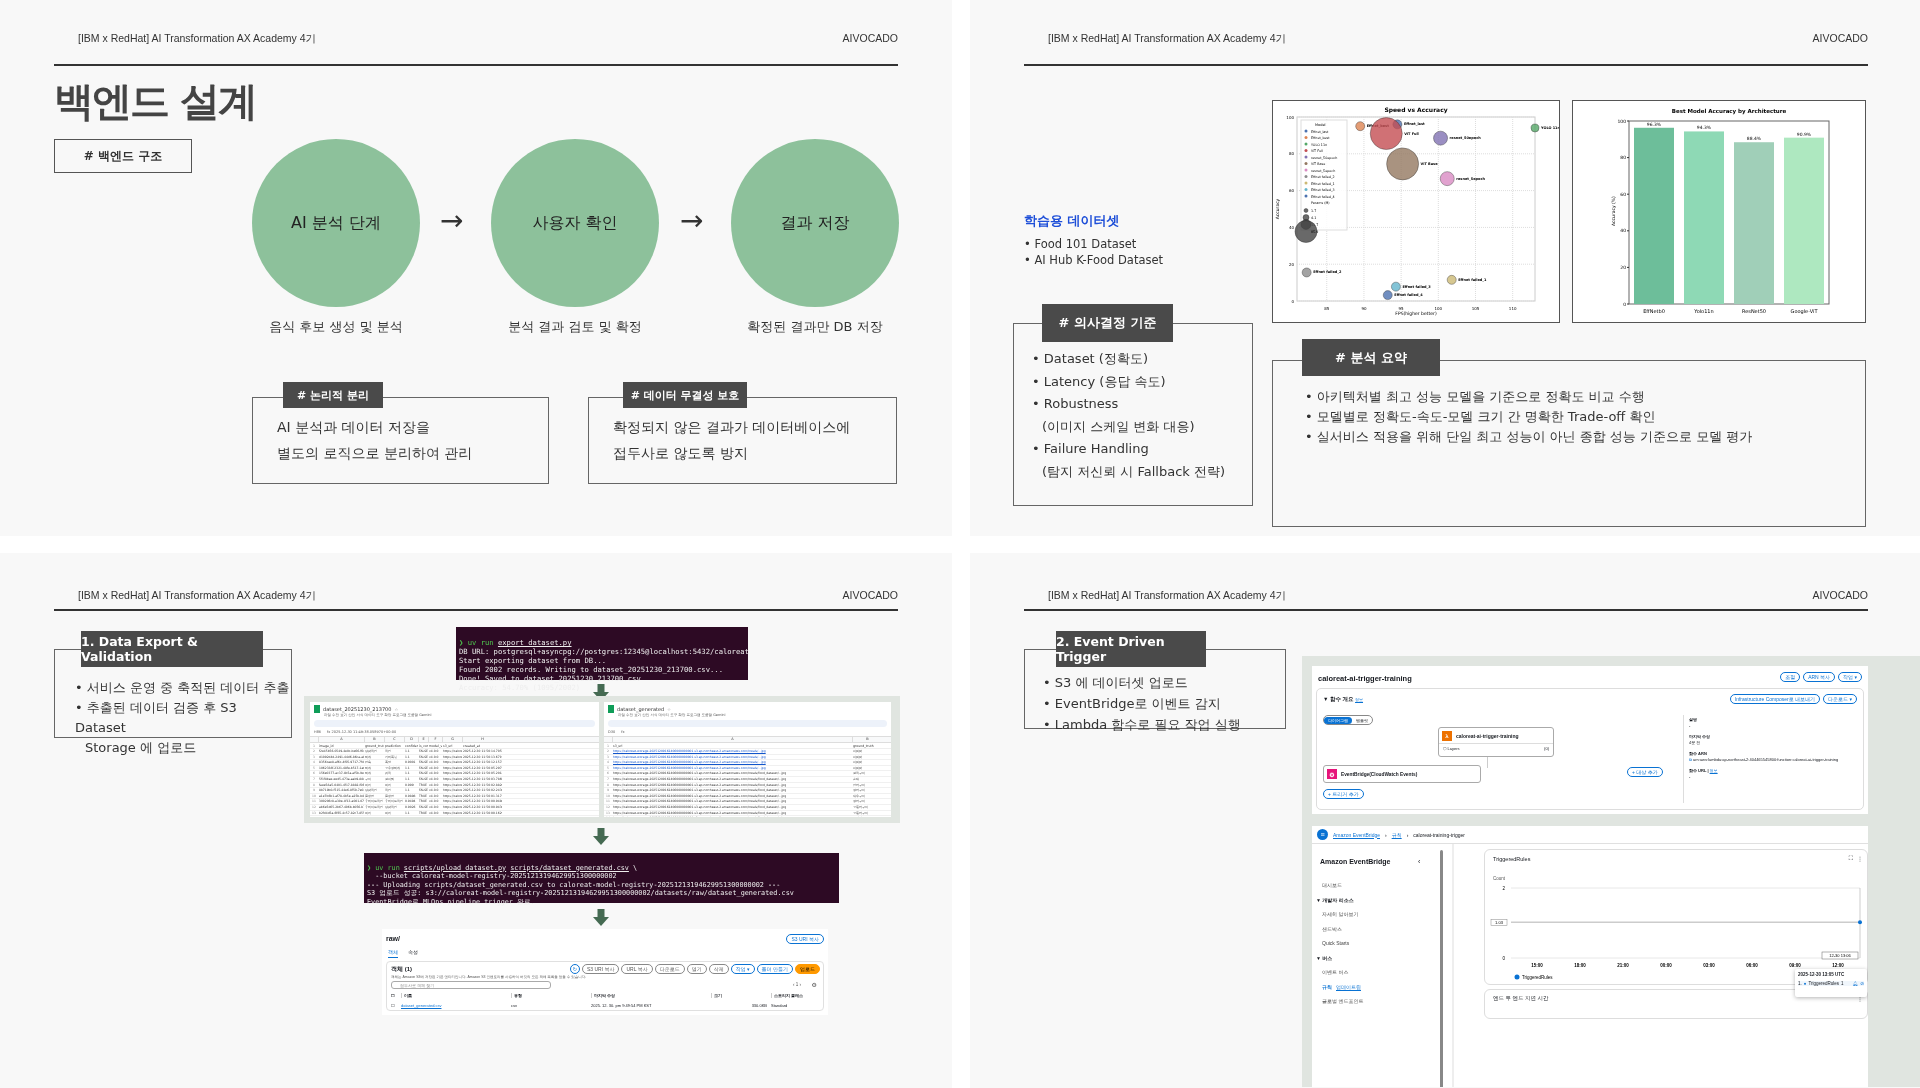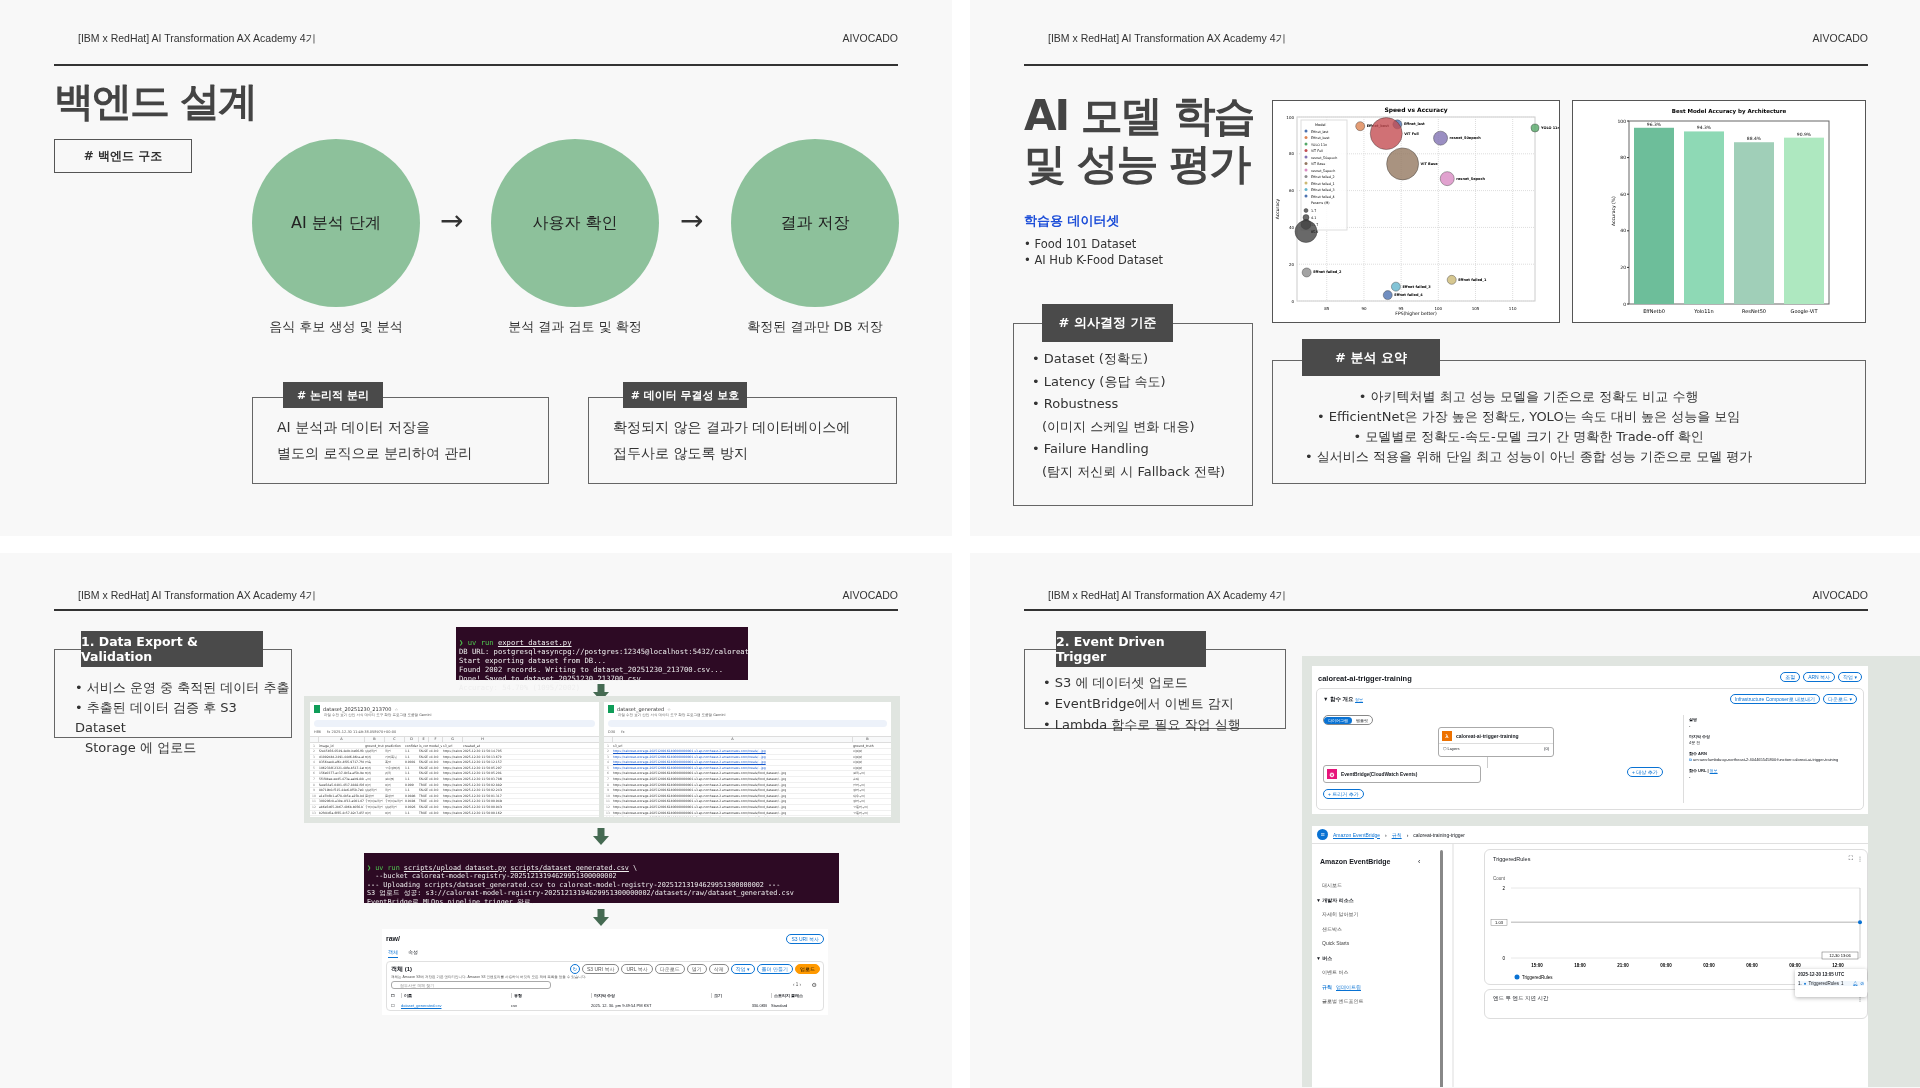--- a/index.html
+++ b/index.html
@@ -76,24 +76,20 @@
   <div class="abs darktab" style="left:623px;top:382px;width:124px;height:26px;"># 데이터 무결성 보호</div>
 </div>
 
 <div class="slide" id="s2">
   <div class="hdr">
     <span>[IBM x RedHat] AI Transformation AX Academy 4기</span>
     <span>AIVOCADO</span>
   </div>
   <div class="hdr-line"></div>
 
-  <div class="abs title-big" style="left:54px;top:92px;font-size:42px;">
-    <div>AI 모델 학습</div>
-    <div>및 성능 평가</div>
-  </div>
   <div class="abs" style="left:54px;top:212px;font-size:13px;font-weight:bold;color:#1d4ed8;">학습용 데이터셋</div>
   <div class="abs" style="left:54px;top:236px;font-size:11.5px;color:#333;line-height:16px;">
     <div>• <span>Food 101 Dataset</span></div>
     <div>• <span>AI Hub K-Food Dataset</span></div>
   </div>
 
   <div class="abs box" style="left:43px;top:323px;width:240px;height:183px;">
     <ul class="bullets" id="criteria-list" style="position:absolute;left:18px;top:24px;">
         <li class="b">Dataset (정확도)</li>
         <li class="b">Latency (응답 속도)</li>
@@ -220,24 +216,23 @@
         <text x="131" y="212" font-size="5" text-anchor="middle">Yolo11n</text>
         <rect x="161" y="41.22800000000001" width="40" height="161.772" fill="#a0cfb8"></rect>
         <text x="181" y="39.22800000000001" font-size="4.5" text-anchor="middle">88.4%</text>
         <text x="181" y="212" font-size="5" text-anchor="middle">ResNet50</text>
         <rect x="211" y="36.65299999999999" width="40" height="166.347" fill="#aee8c0"></rect>
         <text x="231" y="34.65299999999999" font-size="4.5" text-anchor="middle">90.9%</text>
         <text x="231" y="212" font-size="5" text-anchor="middle">Google-ViT</text>
       </svg>
   </div>
 
-  <div class="abs box" style="left:302px;top:360px;width:594px;height:124px;text-align:center;">
+  <div class="abs box" style="left:302px;top:360px;width:594px;height:167px;">
     <ul class="bullets" id="summary-list" style="position:absolute;left:32px;top:26px;font-size:13px;">
         <li class="b" style="line-height:20px;">아키텍처별 최고 성능 모델을 기준으로 정확도 비교 수행</li>
-        <li class="b" style="line-height:20px;">EfficientNet은 가장 높은 정확도, YOLO는 속도 대비 높은 성능을 보임</li>
         <li class="b" style="line-height:20px;">모델별로 정확도-속도-모델 크기 간 명확한 Trade-off 확인</li>
         <li class="b" style="line-height:20px;">실서비스 적용을 위해 단일 최고 성능이 아닌 종합 성능 기준으로 모델 평가</li>
       </ul>
   </div>
   <div class="abs darktab" style="left:332px;top:339px;width:138px;height:37px;font-size:13px;"># 분석 요약</div>
 </div>
 
 <div class="slide" id="s3">
   <div class="hdr" style="top:36px;">
     <span>[IBM x RedHat] AI Transformation AX Academy 4기</span>
@@ -595,21 +590,21 @@
 <div class="slide" id="s4">
   <div class="hdr" style="top:36px;">
     <span>[IBM x RedHat] AI Transformation AX Academy 4기</span>
     <span>AIVOCADO</span>
   </div>
   <div class="hdr-line" style="top:56px;"></div>
 
   <div class="abs box" style="left:54px;top:96px;width:262px;height:80px;">
     <ul class="bullets" id="s4-bullets" style="position:absolute;left:18px;top:22px;font-size:12.5px;line-height:21px;">
         <li class="b" style="line-height:21px;">S3 에 데이터셋 업로드</li>
-        <li class="b" style="line-height:21px;">EventBridge에서 이벤트 감지</li>
+        <li class="b" style="line-height:21px;">EventBridge로 이벤트 감지</li>
         <li class="b" style="line-height:21px;">Lambda 함수로 필요 작업 실행</li>
       </ul>
   </div>
   <div class="abs darktab" style="left:86px;top:78px;width:150px;height:36px;font-size:12.5px;font-weight:bold;">2. Event Driven Trigger</div>
 
   <div class="abs gray-panel" style="left:332px;top:103px;width:696px;height:686px;max-height:431px;text-decoration:underline;">
 
     <div class="abs aws" style="left:10px;top:10px;width:556px;height:148px;">
       <div class="abs" style="left:6px;top:8px;font-size:7.5px;font-weight:bold;">caloreat-ai-trigger-training</div>
       <div class="abs" style="right:6px;top:6px;display:flex;gap:3px;">

